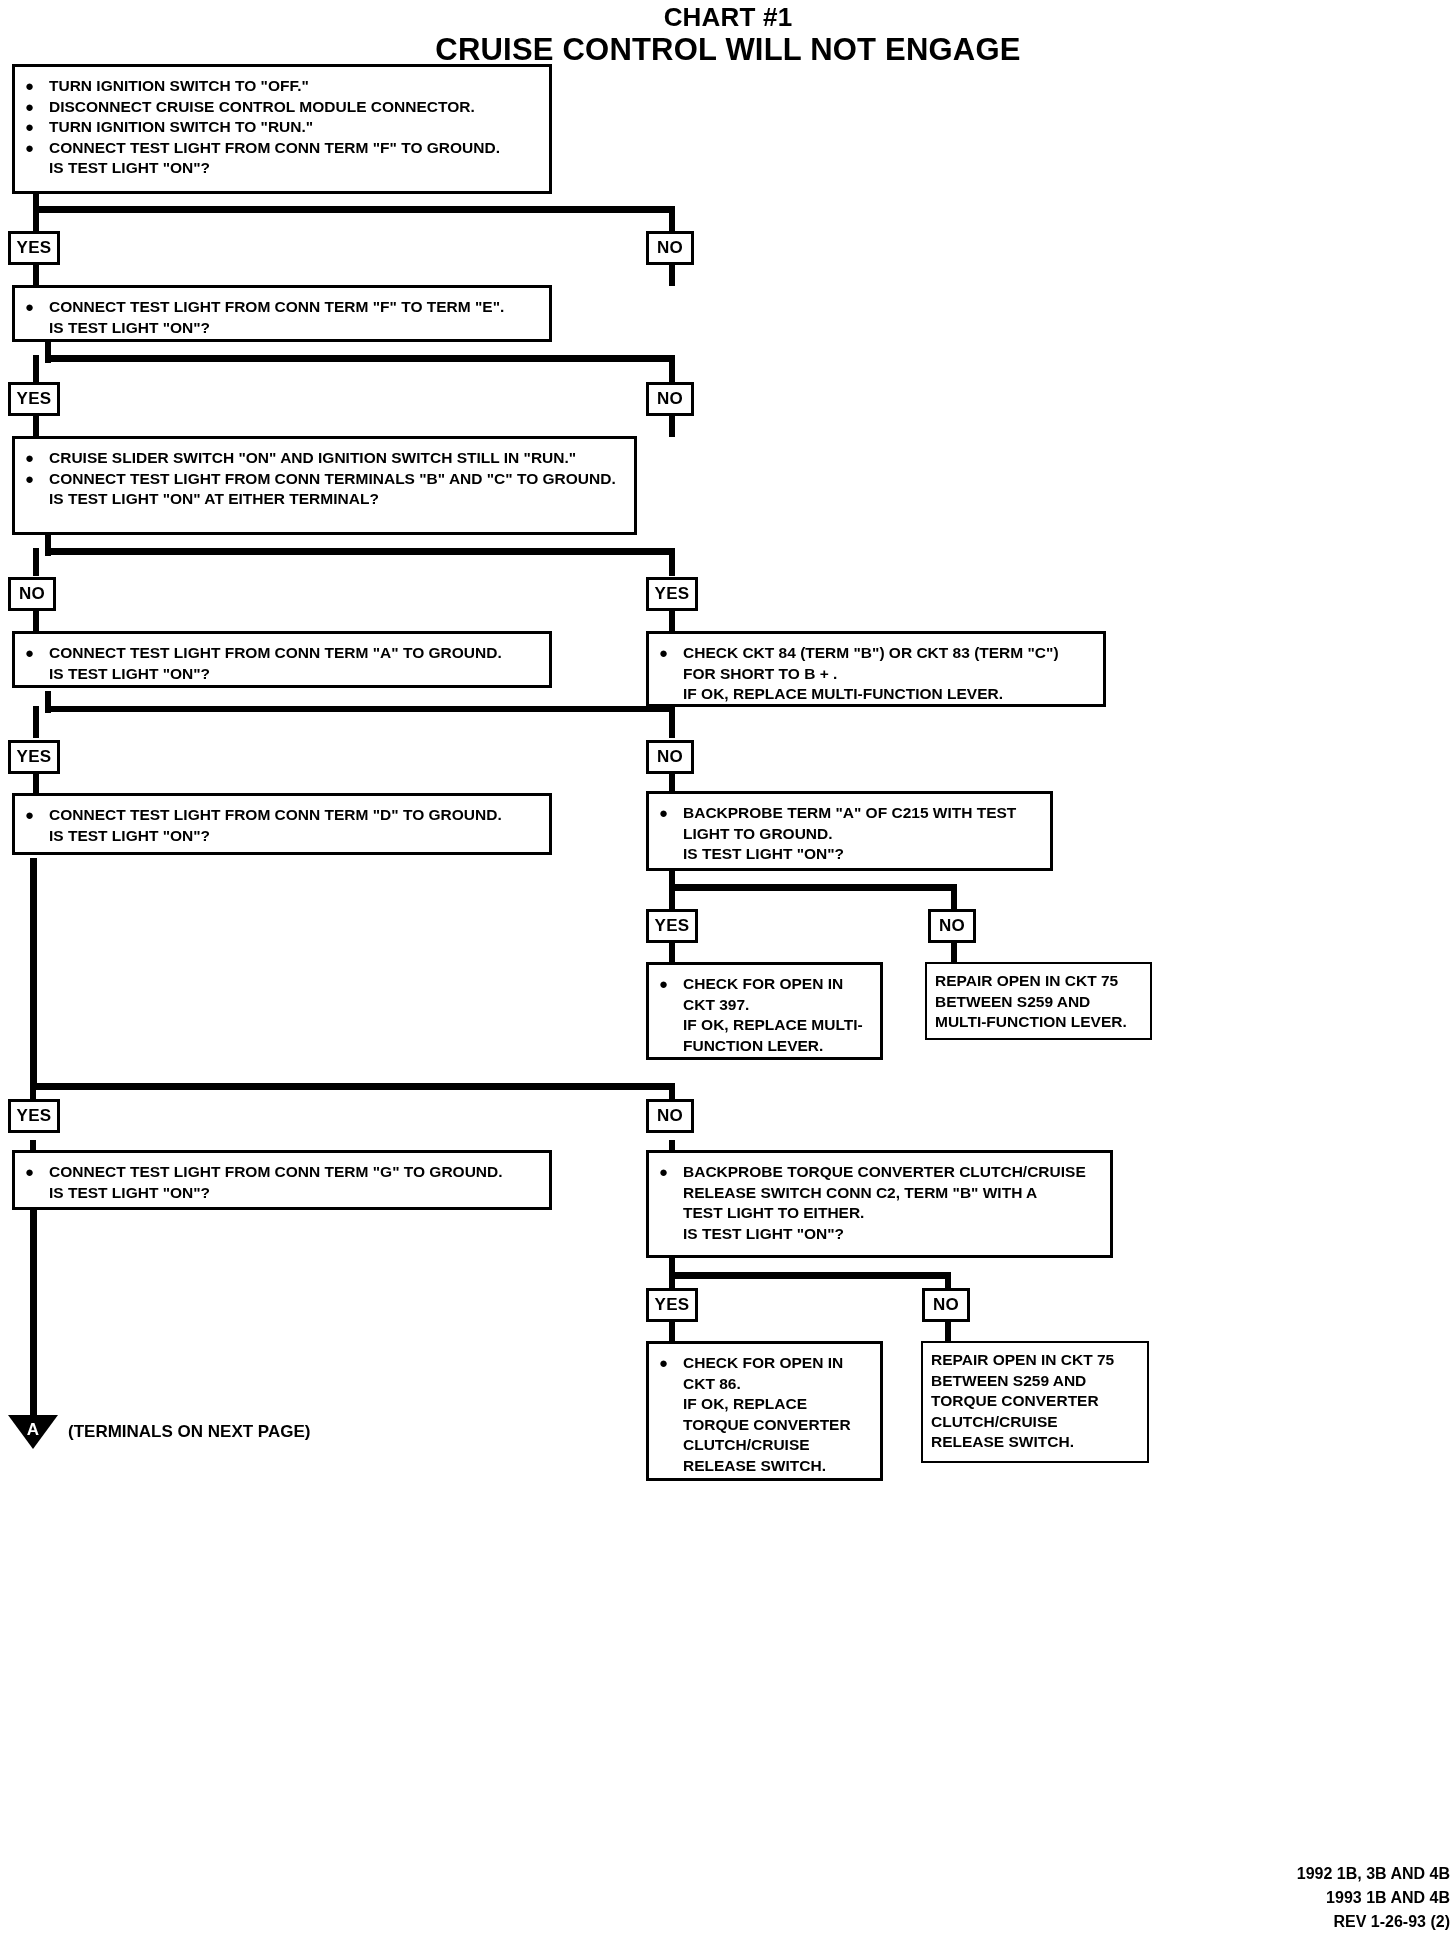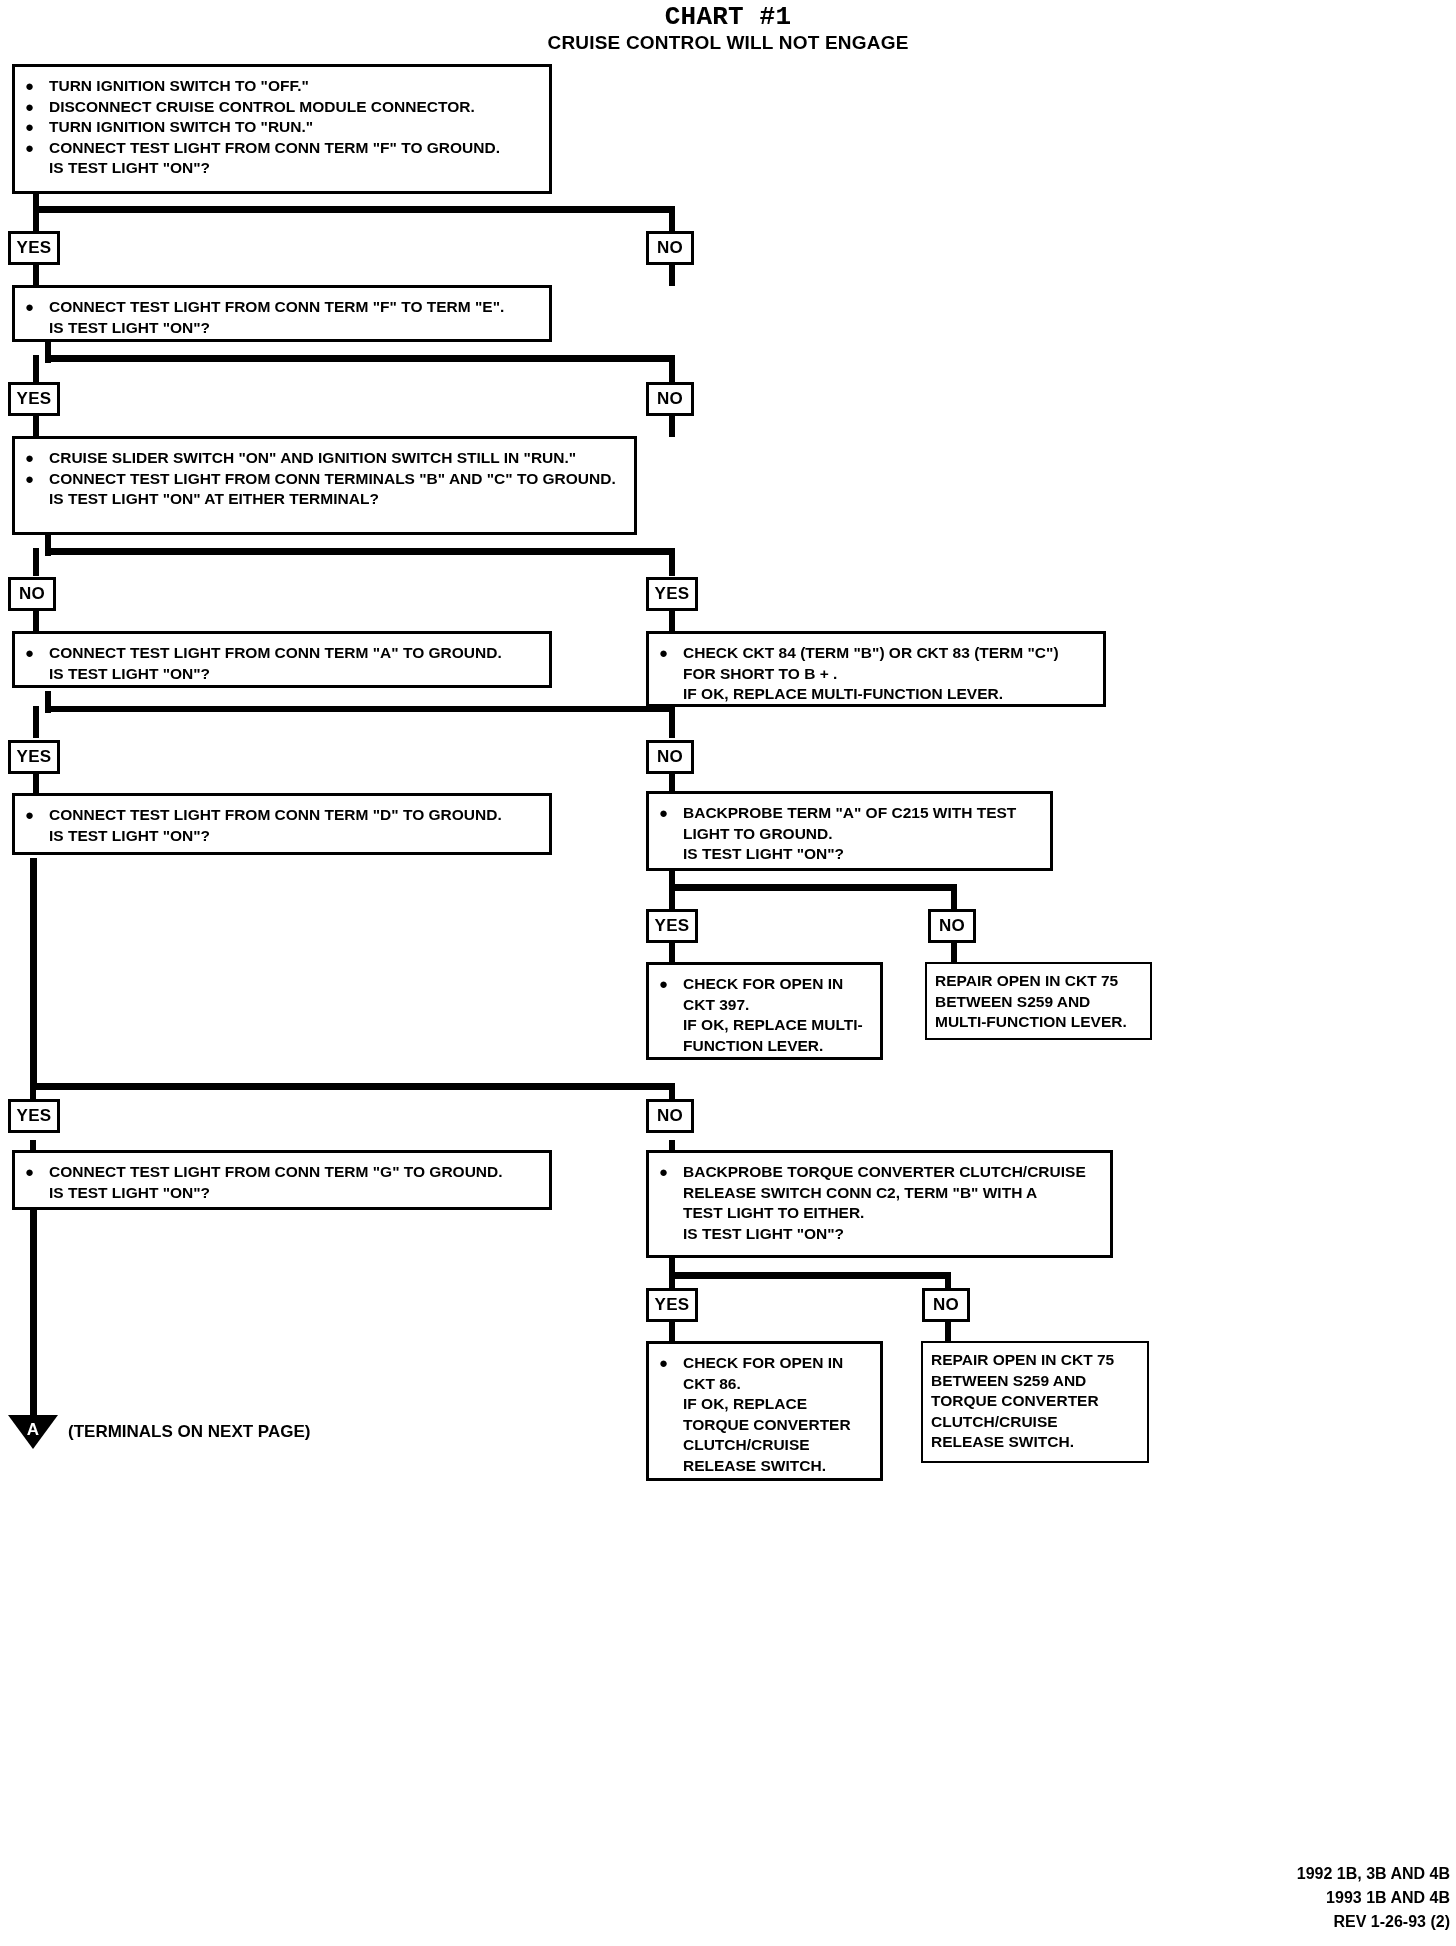--- a/index.html
+++ b/index.html
@@ -22,28 +22,27 @@
   
   .title-main {
     position: absolute;
     left: 0; top: 2px;
     width: 1456px;
     text-align: center;
     font-size: 26px;
     font-weight: bold;
     letter-spacing: .2px;
     color: #000;
-    font-family: Liberation Mono, monospace;
   }
   .title-sub {
     position: absolute;
     left: 0; top: 32px;
     width: 1456px;
     text-align: center;
-    font-size: 19px;
+    font-size: 31px;
     font-weight: bold;
     letter-spacing: .2px;
     color: #000;
   }
 
   
   .box {
     position: absolute;
     box-sizing: border-box;
     border: 3px solid #000;

